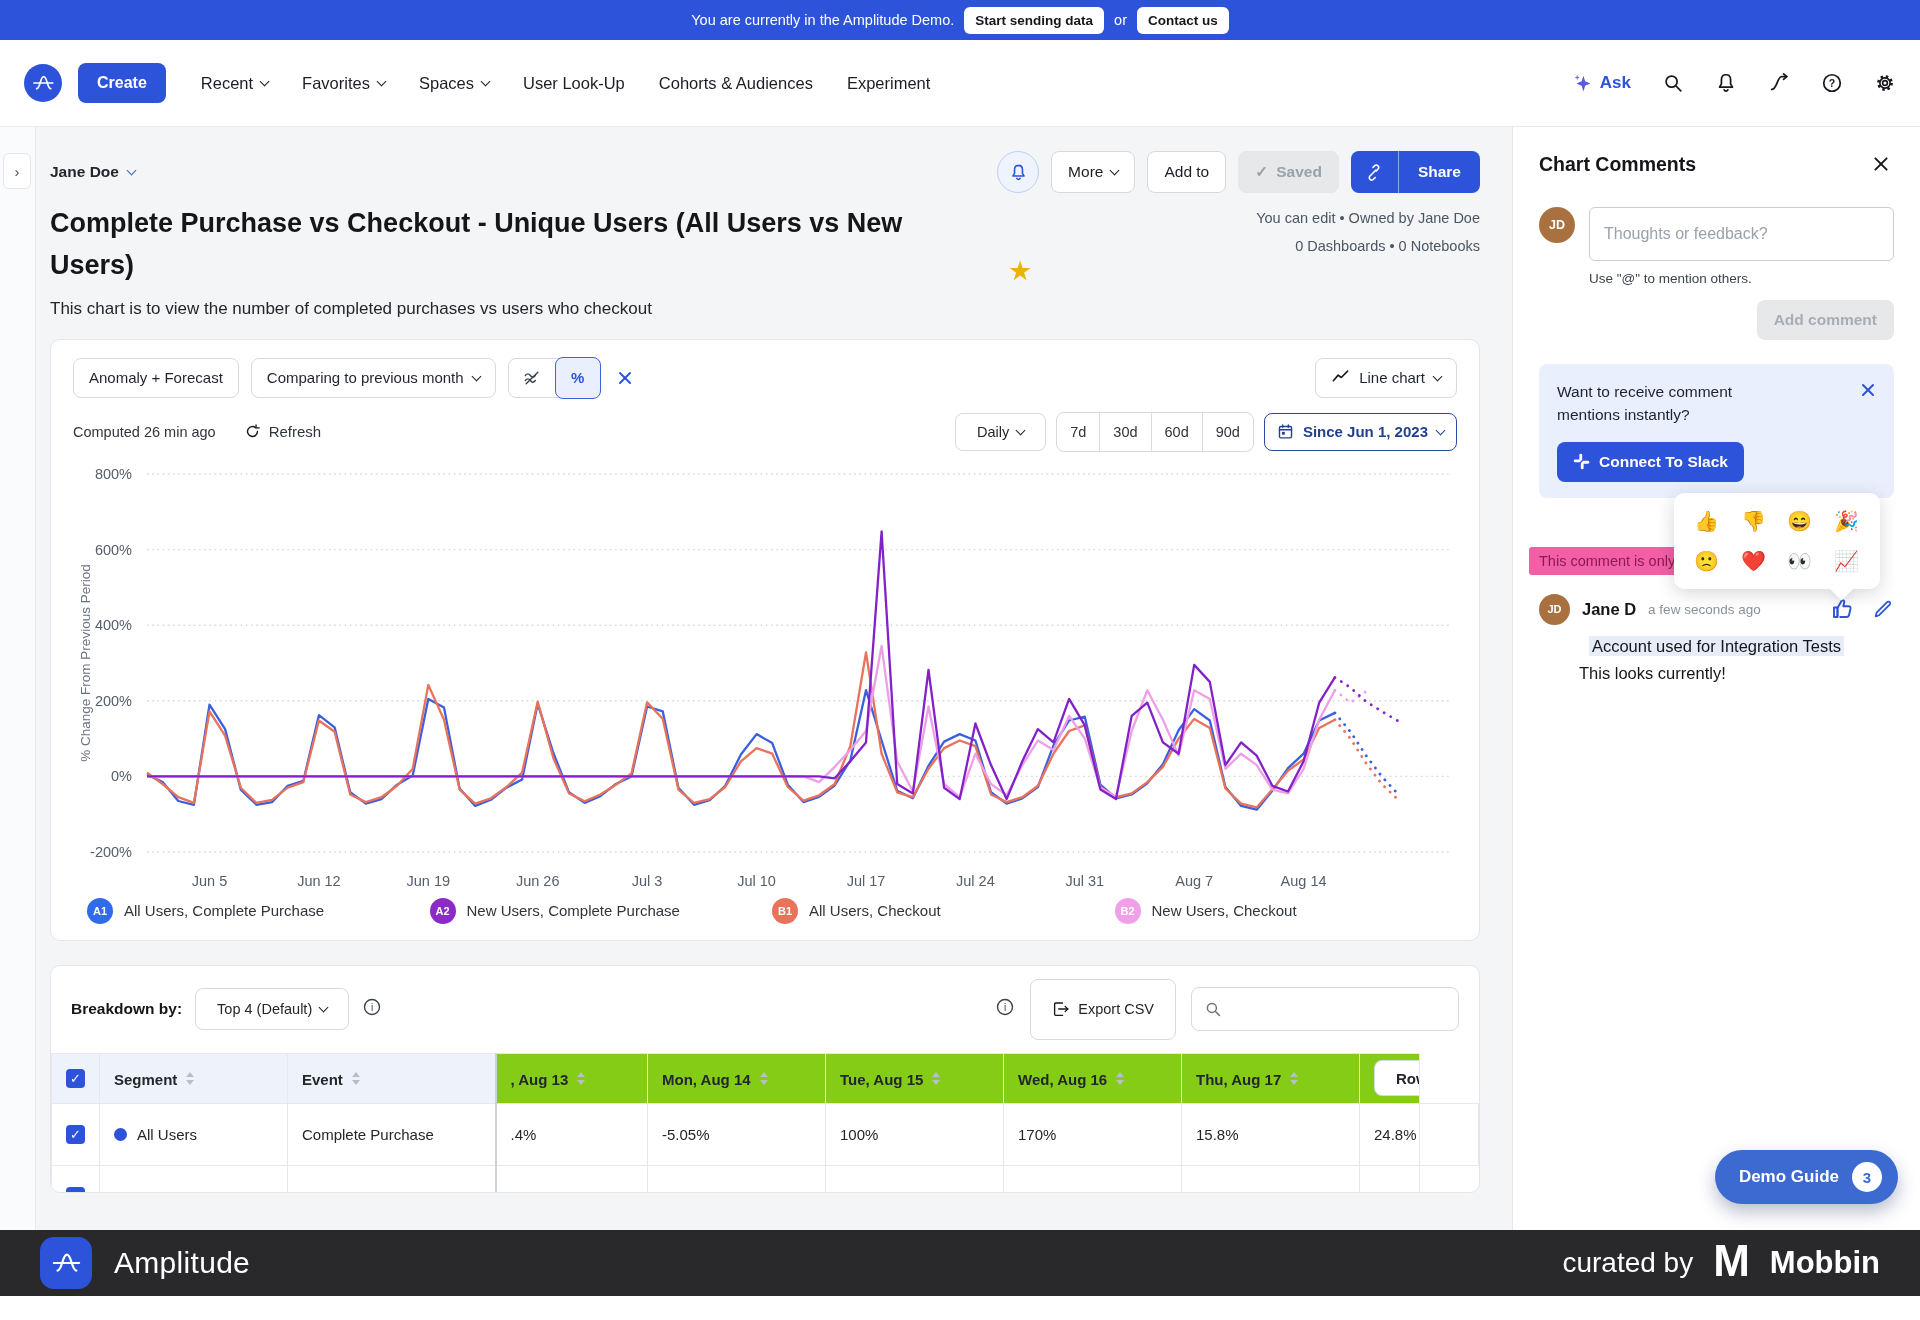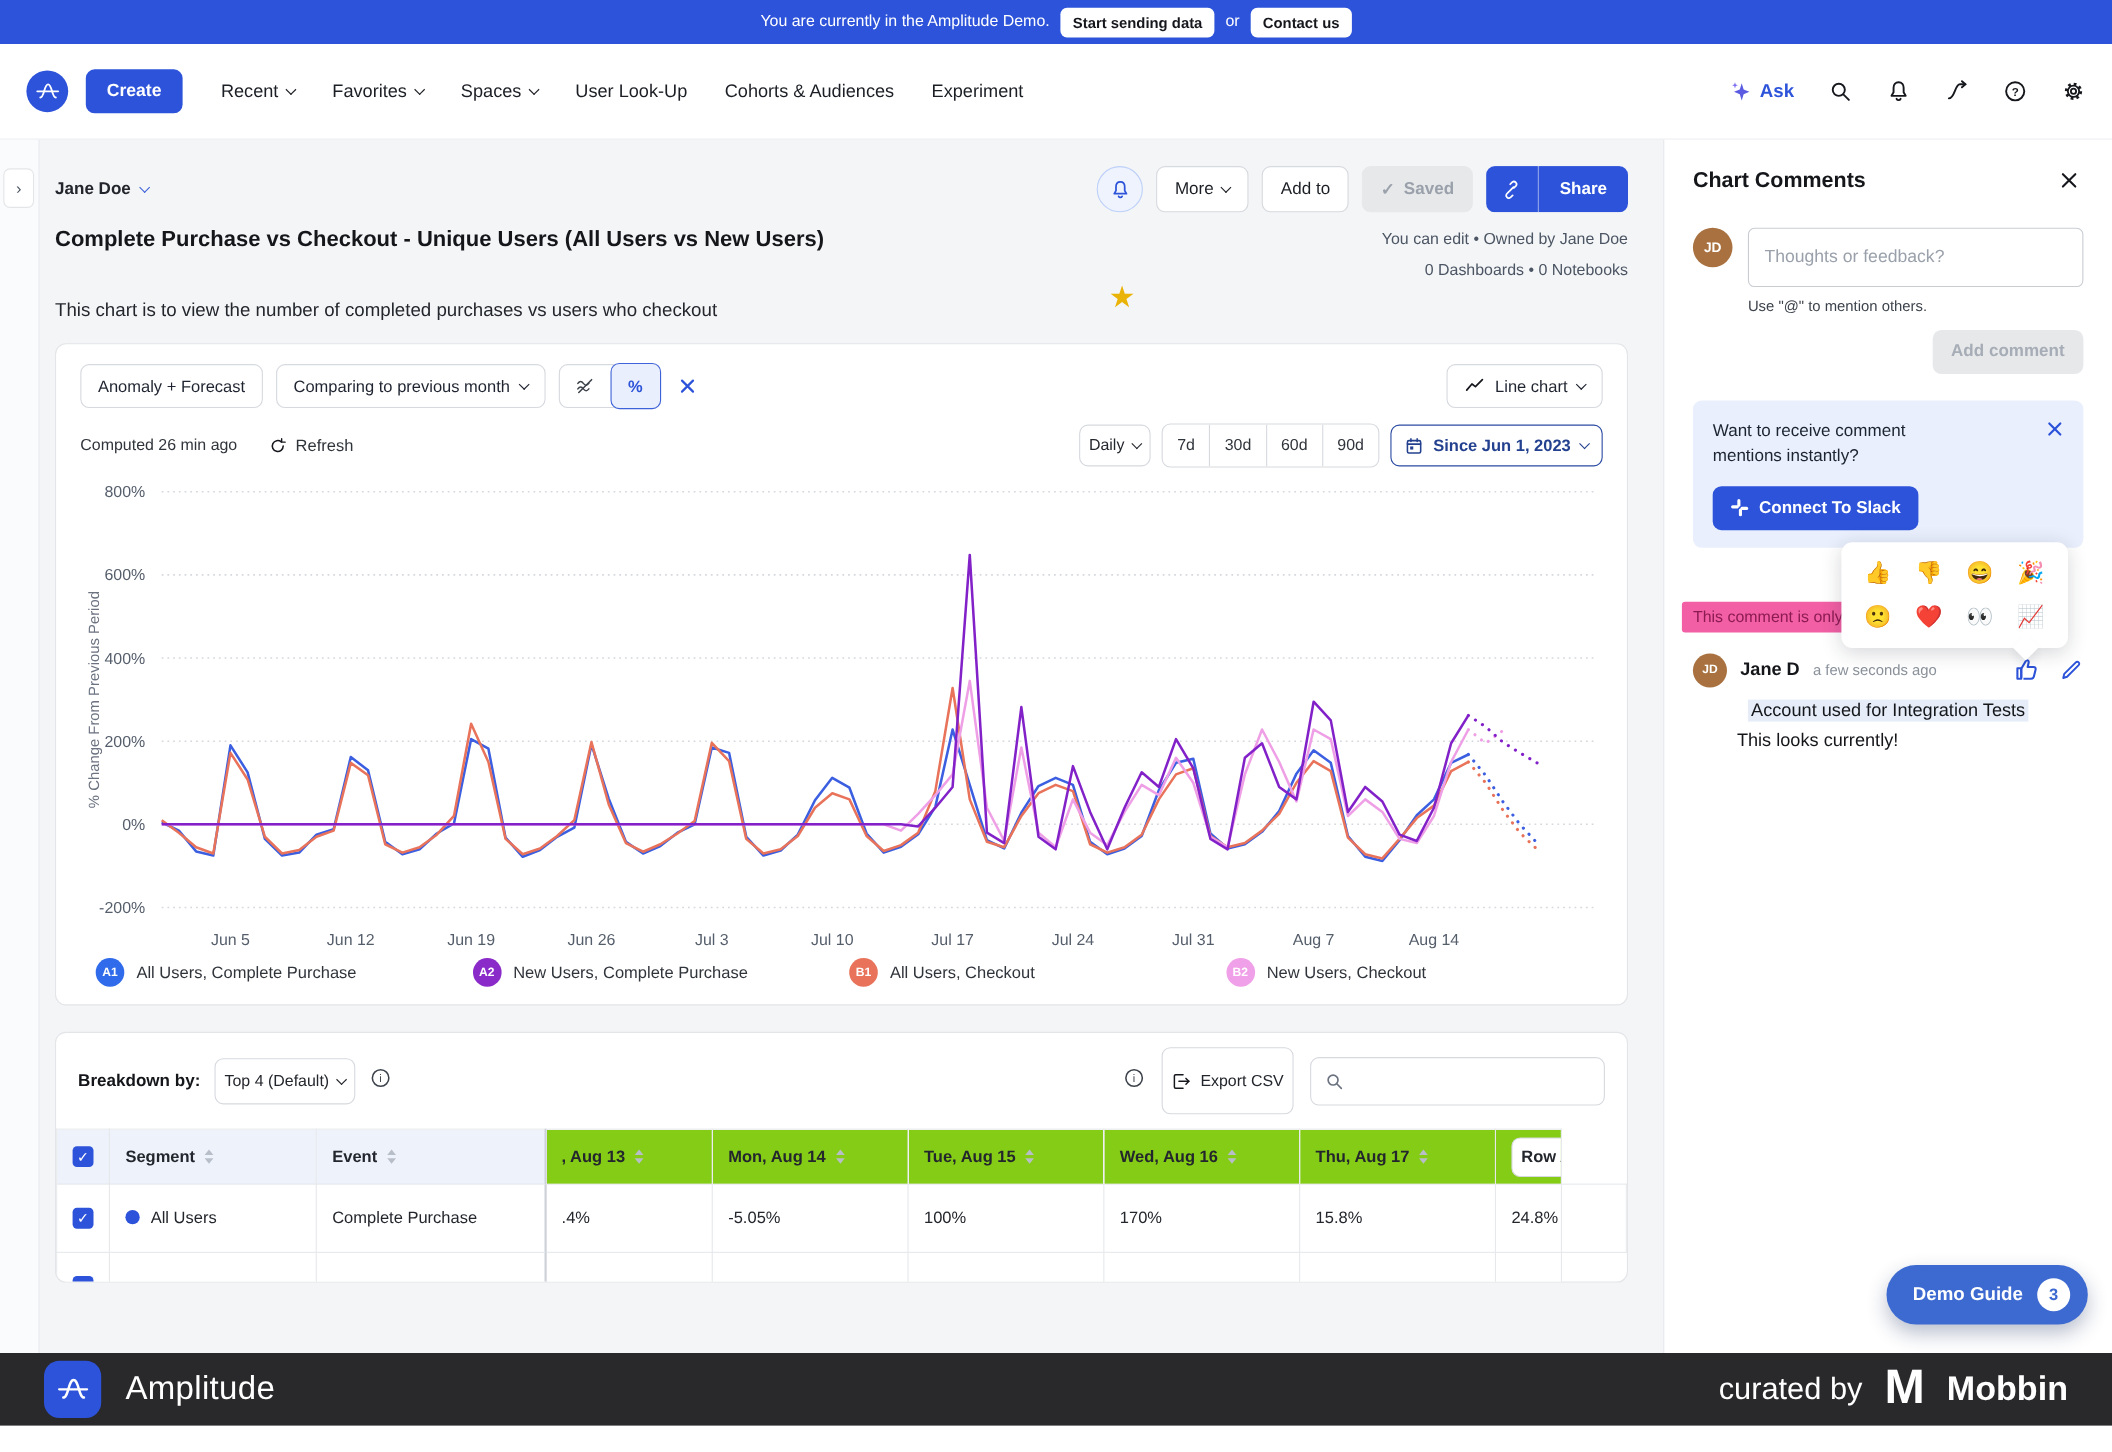--- a/index.html
+++ b/index.html
@@ -33,38 +33,38 @@
   .owner{font-size:15.5px;font-weight:600;color:#23262c;display:flex;align-items:center;gap:9px;cursor:pointer}
   .act-right{margin-left:auto;display:flex;align-items:center;gap:12px}
   .bell-btn{width:42px;height:42px;border-radius:50%;background:#eef3fe;border:1px solid #bdd0f8;display:flex;align-items:center;justify-content:center;cursor:pointer}
   .btn{height:42px;padding:0 16px;border:1px solid #d6d9de;border-radius:8px;background:#fff;font-size:15.5px;color:#1b1e24;display:inline-flex;align-items:center;gap:8px;font-weight:500;cursor:pointer}
   .btn.saved{background:#e7e8ea;border-color:#e7e8ea;color:#9aa1ab;font-weight:600}
   .share-group{display:flex;border-radius:8px;overflow:hidden;cursor:pointer}
   .share-link{width:48px;height:42px;background:#2c53d9;display:flex;align-items:center;justify-content:center;border-right:1.5px solid rgba(255,255,255,.5)}
   .share-main{background:#2c53d9;color:#fff;padding:0 19px;font-weight:600;font-size:15.5px;display:flex;align-items:center}
 
   .title-row{display:flex;margin-top:8px;position:relative}
-  .page-title{font-size:20px;font-weight:700;color:#14161a;line-height:1.55;max-width:920px}
+  .page-title{font-size:27px;font-weight:700;color:#14161a;line-height:1.55;max-width:920px}
   .star{position:absolute;left:958px;top:52px;color:#eab308;font-size:27px}
   .meta{margin-left:auto;text-align:right;font-size:14.5px;color:#4b5563;line-height:1.9;padding-top:2px;white-space:nowrap}
   .desc{font-size:17px;color:#23262c;margin-top:12px}
 
   .card{background:#fff;border:1px solid #e3e5e8;border-radius:10px}
   .chart-card{margin-top:20px;padding:18px 22px 6px}
   .controls{display:flex;align-items:center;gap:12px}
   .chip{height:40px;border:1px solid #d6d9de;border-radius:8px;padding:0 15px;font-size:15px;background:#fff;display:inline-flex;align-items:center;gap:9px;color:#1f2430;cursor:pointer;white-space:nowrap}
   .seg{display:flex;align-items:center;height:40px;border:1px solid #d6d9de;border-radius:8px;background:#fff;overflow:visible}
   .seg-a{width:46px;height:100%;display:flex;align-items:center;justify-content:center;cursor:pointer}
   .seg-b{width:46px;height:42px;margin:-1px -1px -1px 0;border:1.5px solid #3e62d9;background:#e9effc;border-radius:8px;color:#2c53d9;font-weight:700;font-size:15px;display:flex;align-items:center;justify-content:center;cursor:pointer}
   .x-close{background:none;border:none;cursor:pointer;display:flex;align-items:center;padding:4px}
   .ctl-right{margin-left:auto}
   .meta-row{display:flex;align-items:center;margin-top:14px;font-size:14.5px;color:#30343b}
   .refresh{display:flex;align-items:center;gap:8px;margin-left:28px;cursor:pointer;font-size:15px}
   .meta-right{margin-left:auto;display:flex;gap:10px;align-items:center}
-  .pill{height:38px;border:1px solid #d6d9de;border-radius:8px;background:#fff;font-size:14.5px;display:inline-flex;align-items:center;padding:0 8px;gap:8px;color:#23262c;cursor:pointer;white-space:nowrap}
+  .pill{height:38px;border:1px solid #d6d9de;border-radius:8px;background:#fff;font-size:14.5px;display:inline-flex;align-items:center;padding:0 21px;gap:8px;color:#23262c;cursor:pointer;white-space:nowrap}
   .range-group{display:flex;border:1px solid #d6d9de;border-radius:8px;overflow:hidden;background:#fff}
   .rb{padding:0 13px;height:38px;display:flex;align-items:center;font-size:14.5px;color:#30343b;border-left:1px solid #d6d9de;cursor:pointer}
   .rb:first-child{border-left:none}
   .date-pill{height:38px;border:1.5px solid #2b4aa2;border-radius:8px;display:flex;align-items:center;gap:9px;padding:0 12px;color:#24418f;font-weight:700;font-size:15px;background:#fff;cursor:pointer}
   #chart-svg{display:block;margin-top:4px}
   .legend-row{display:flex;margin:2px 0 10px;padding-left:14px}
   .leg{flex:1;display:flex;align-items:center;gap:11px;font-size:15px;color:#30343b;cursor:pointer}
   .leg-badge{width:26px;height:26px;border-radius:50%;color:#fff;font-size:11px;font-weight:700;display:flex;align-items:center;justify-content:center;flex:0 0 auto}
 
   

